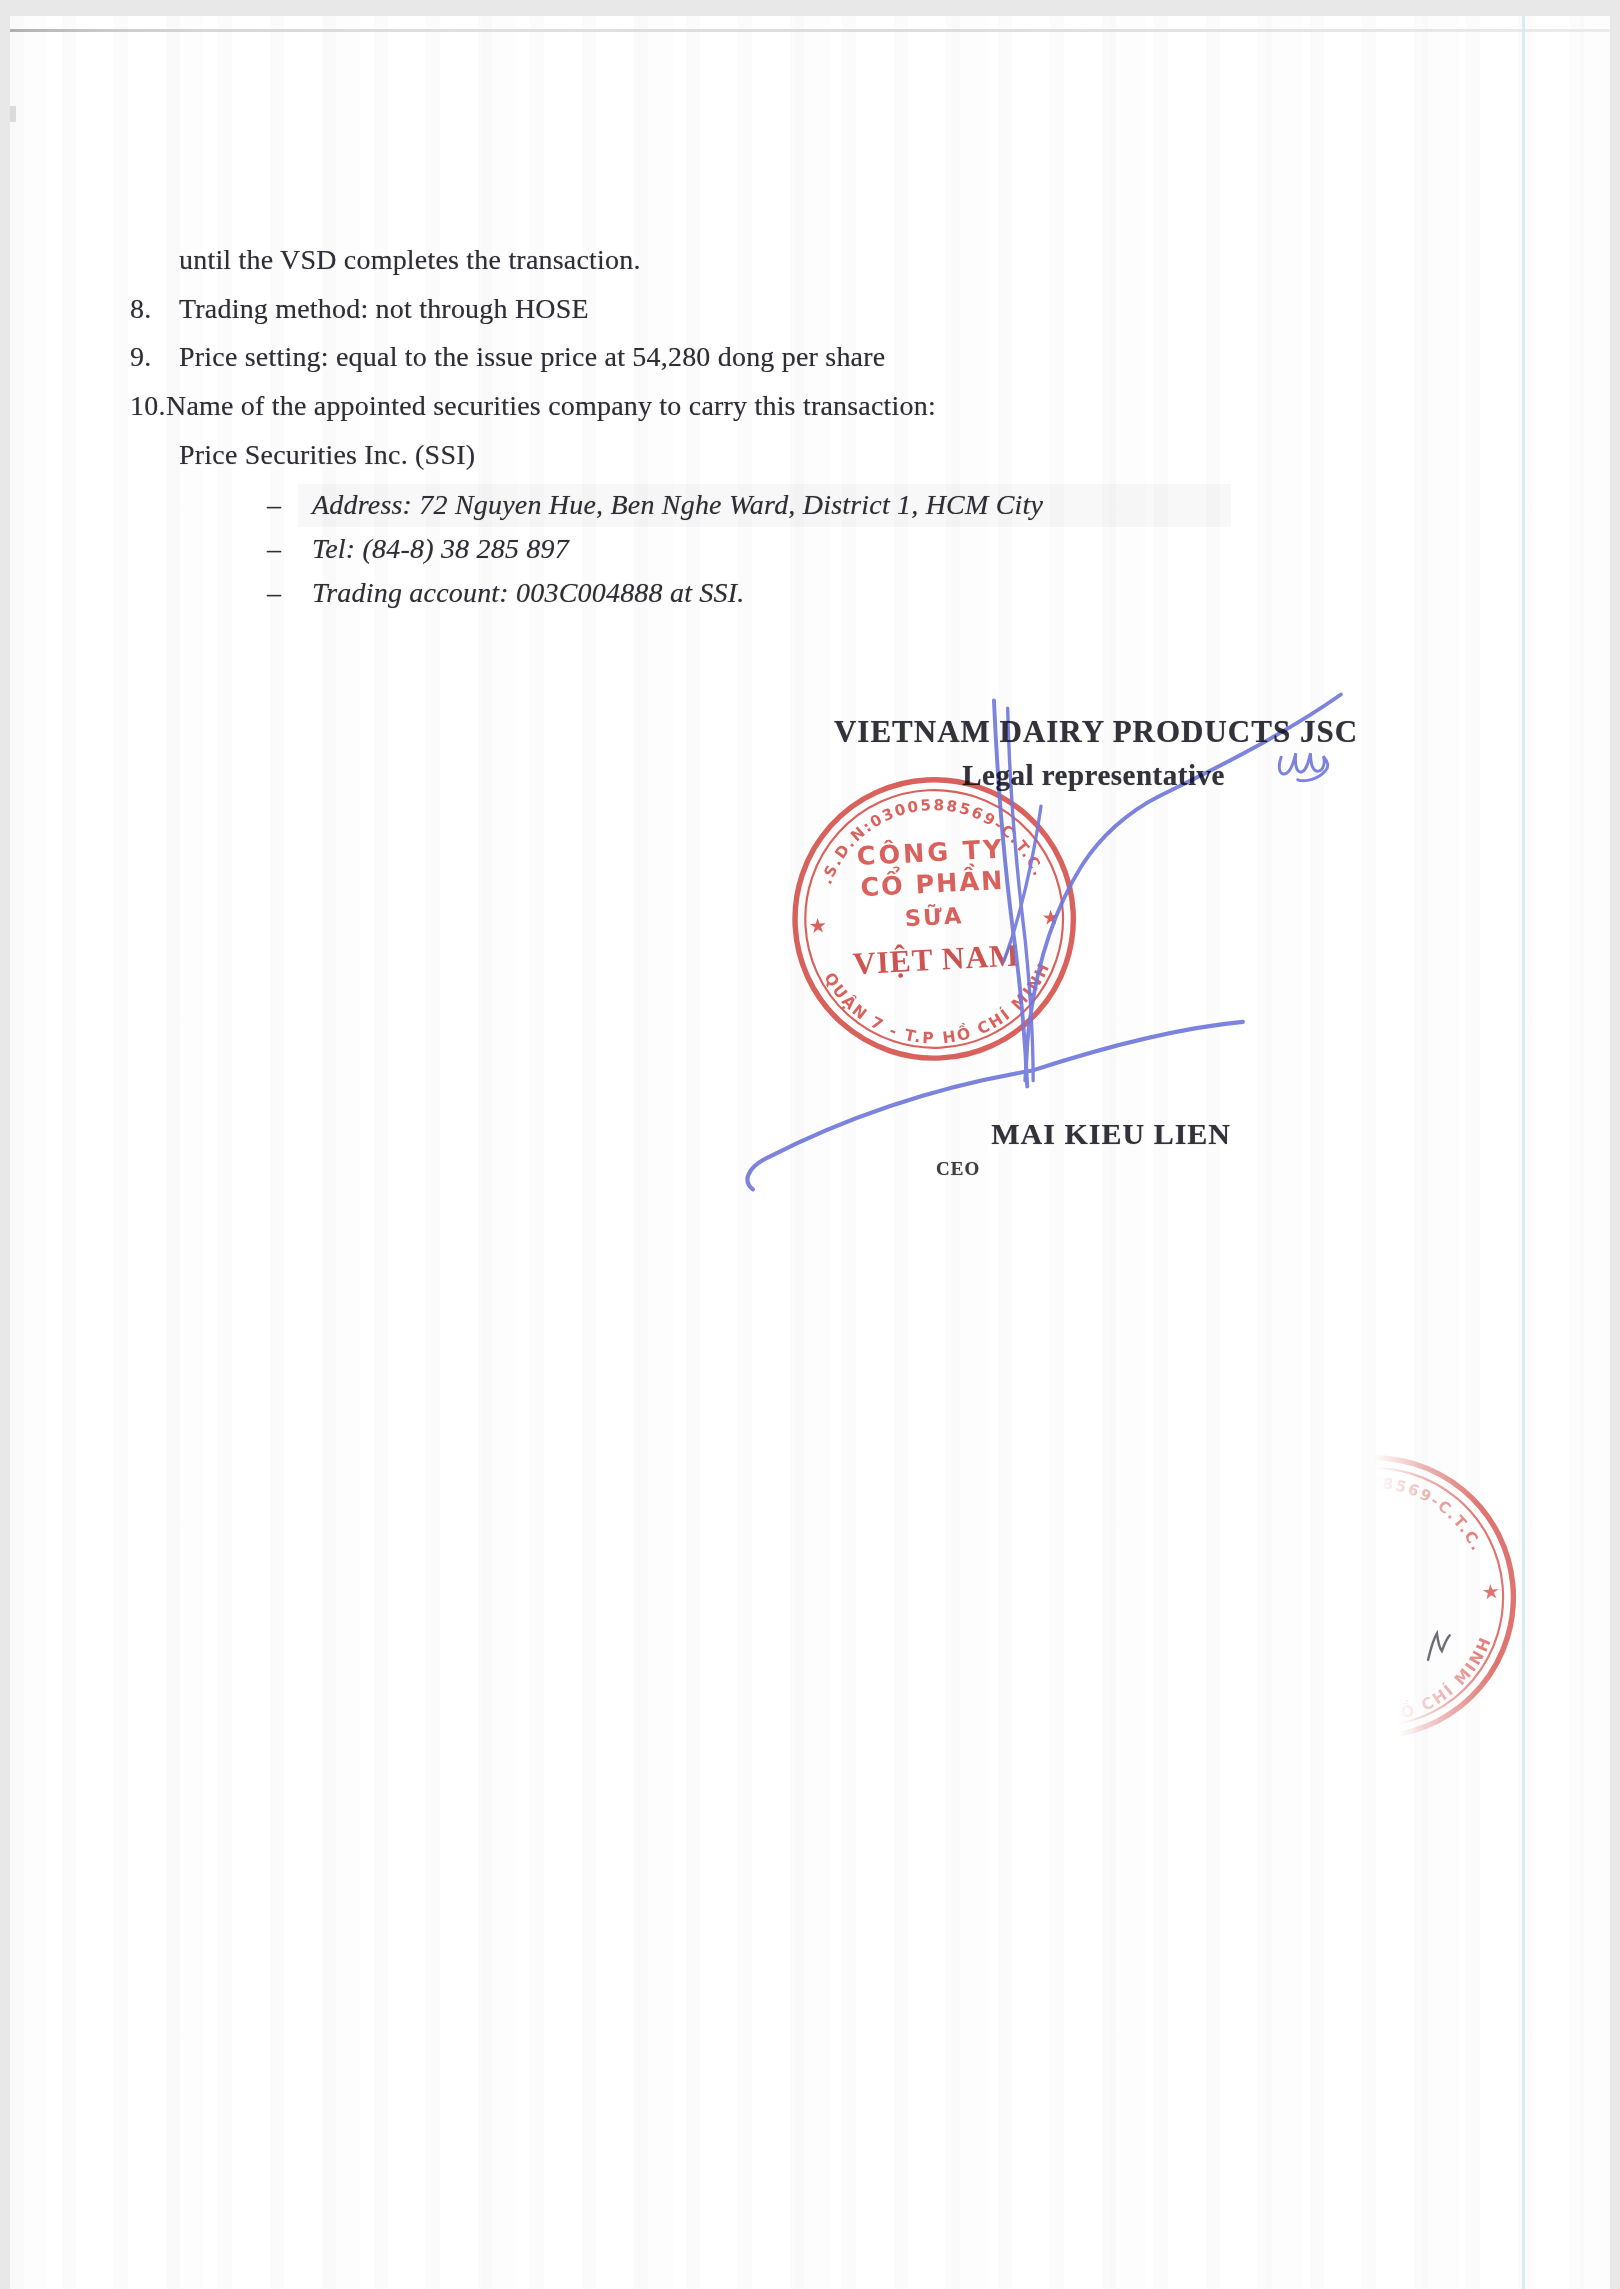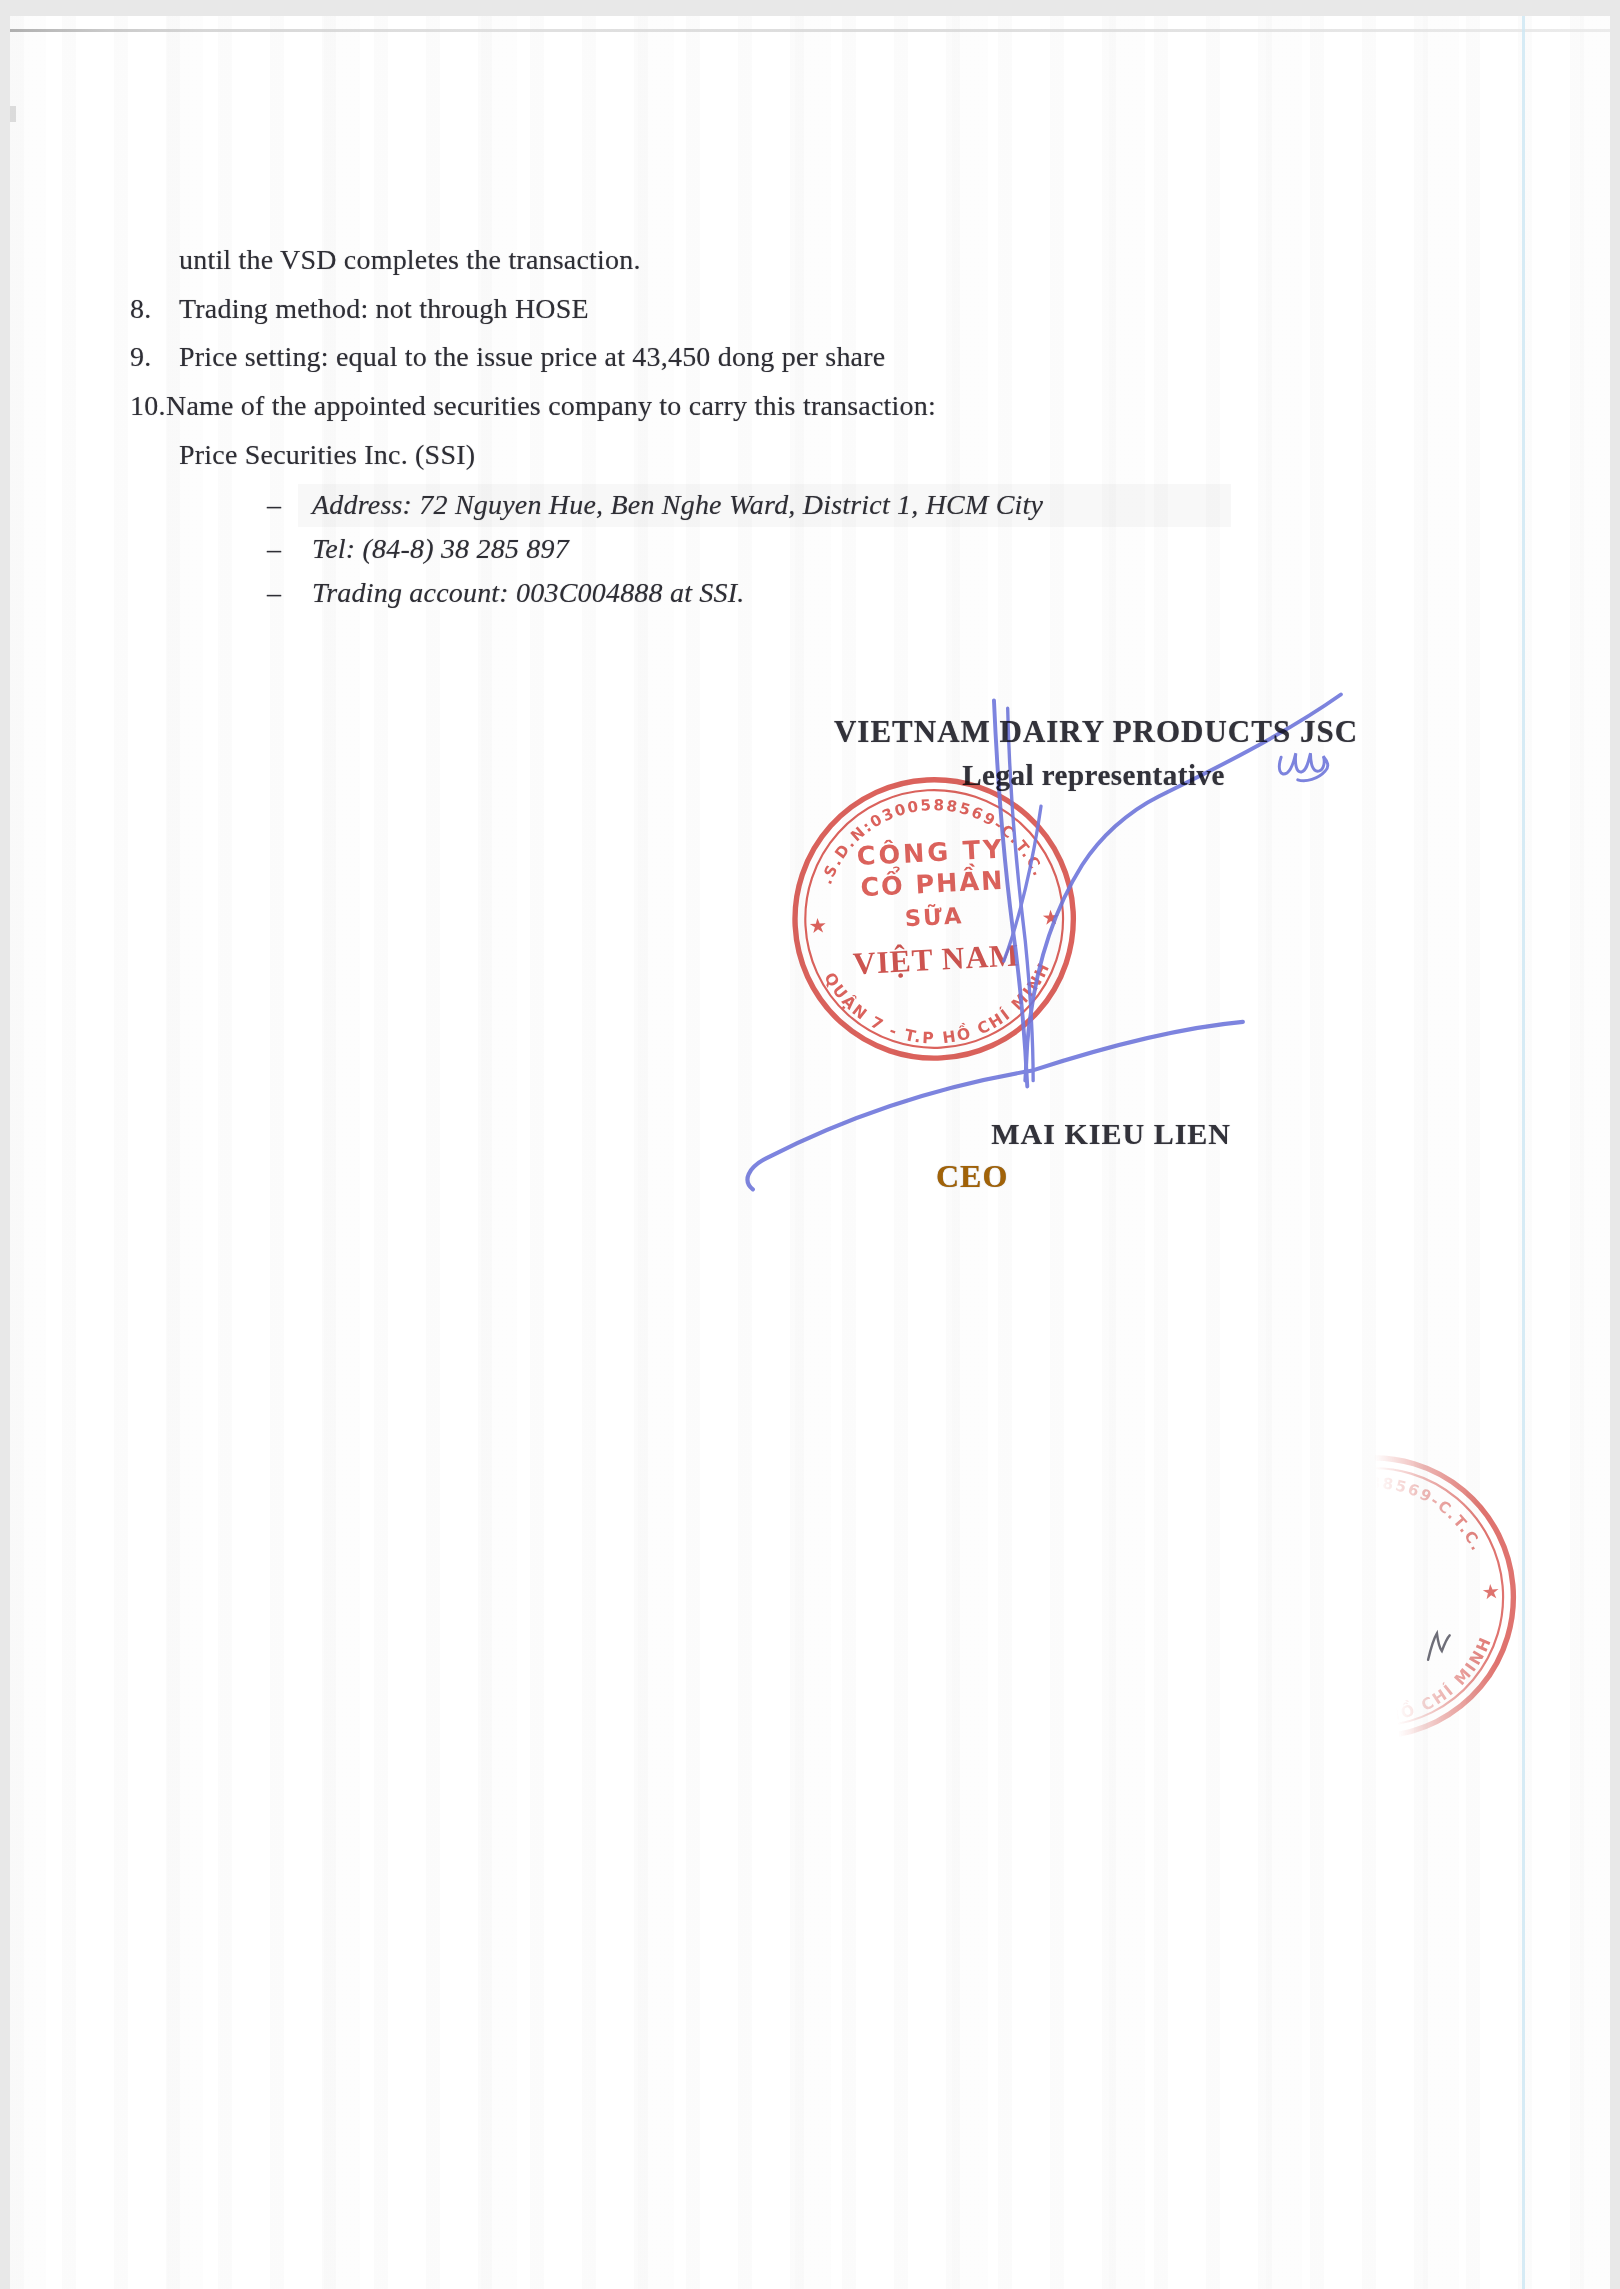--- a/index.html
+++ b/index.html
@@ -50,22 +50,22 @@
     font-weight:bold;font-size:29px;letter-spacing:0.5px;white-space:nowrap;
     color:#32323a;text-shadow:0 0 1px rgba(40,40,48,.5);
   }
   .sig-name{
     position:absolute;left:849px;top:1101px;width:372px;text-align:right;
     font-weight:bold;font-size:30px;letter-spacing:1px;white-space:nowrap;
     color:#32323a;text-shadow:0 0 1px rgba(40,40,48,.5);
   }
   .sig-role{
     position:absolute;left:926px;top:1142px;
-    font-weight:bold;font-size:32px;letter-spacing:1px;white-space:nowrap;
-    color:#a16207;text-shadow:0 0 1px rgba(40,40,48,.5);
+    font-weight:bold;font-size:19px;letter-spacing:1px;white-space:nowrap;
+    color:#404040;text-shadow:0 0 1px rgba(40,40,48,.5);
   }
   .overlay-svg{position:absolute;left:0;top:0;mix-blend-mode:multiply;}
   .stamp-ring-text{font-family:"DejaVu Sans",sans-serif;}
   .stamp-center-sans{font-family:"DejaVu Sans",sans-serif;}
   .stamp-center-serif{font-family:"Liberation Serif",serif;}
 </style>
 </head>
 <body>
 
 <div class="page">
@@ -79,21 +79,21 @@
   <div class="body-text row" style="top:219px;">
     <span class="txt">until the VSD completes the transaction.</span>
   </div>
 
   <div class="body-text row" style="top:268px;">
     <span class="num">8.</span>
     <span class="txt">Trading method: not through HOSE</span>
   </div>
   <div class="body-text row" style="top:316px;">
     <span class="num">9.</span>
-    <span class="txt">Price setting: equal to the issue price at 43,450 dong per share</span>
+    <span class="txt">Price setting: equal to the issue price at 54,280 dong per share</span>
   </div>
   <div class="body-text row" style="top:365px;">
     <span class="num">10.</span>
     <span class="txt" style="left:156px;">Name of the appointed securities company to carry this transaction:</span>
   </div>
 
   <div class="body-text row" style="top:414px;">
     <span class="txt">Price Securities Inc. (SSI)</span>
   </div>
 

